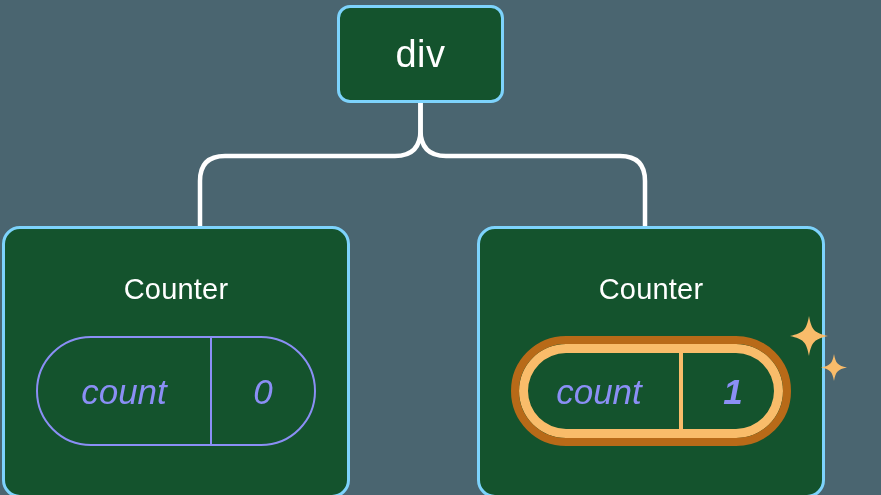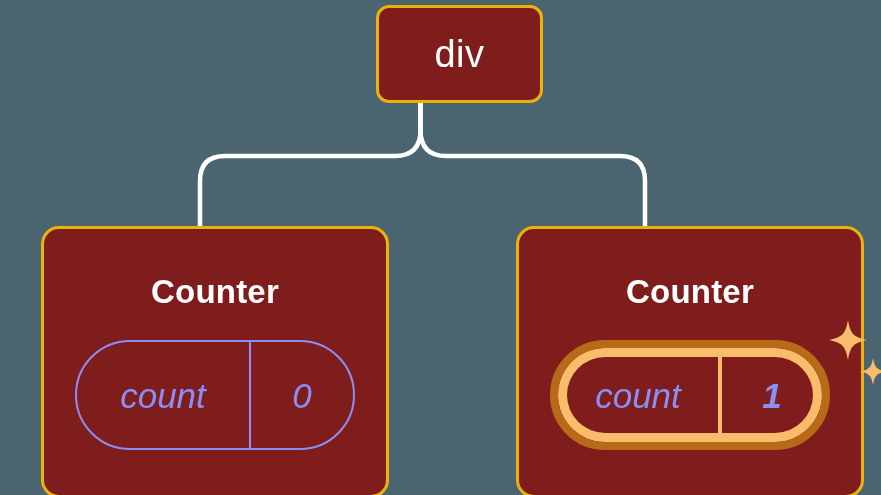--- a/index.html
+++ b/index.html
@@ -27,25 +27,24 @@
     left: 0;
     top: 0;
     width: 881px;
     height: 495px;
     pointer-events: none;
   }
 
   
   .node {
     position: absolute;
-    background: #7f1d1d;
-    border: 3px solid #eab308;
+    background: #14532d;
+    border: 3px solid #7dd3fc;
     border-radius: 14px;
     box-sizing: border-box;
-    margin-left: 39px;
   }
 
   
   #node-root {
     left: 337px;
     top: 5px;
     width: 167px;
     height: 98px;
     border-radius: 13px;
     display: flex;
@@ -66,22 +65,22 @@
     height: 272px;
     border-radius: 18px;
     padding-top: 46px;
     box-sizing: border-box;
   }
   #node-counter-left  { left: 2px;   top: 226px; }
   #node-counter-right { left: 477px; top: 226px; }
 
   .child-title {
     color: #ffffff;
-    font-size: 33px;
-    font-weight: 700;
+    font-size: 29px;
+    font-weight: 400;
     text-align: center;
     line-height: 1;
     letter-spacing: 0.2px;
   }
 
   
   .pill-wrap {
     position: relative;
     margin: 0 auto;
     margin-top: 32px;

